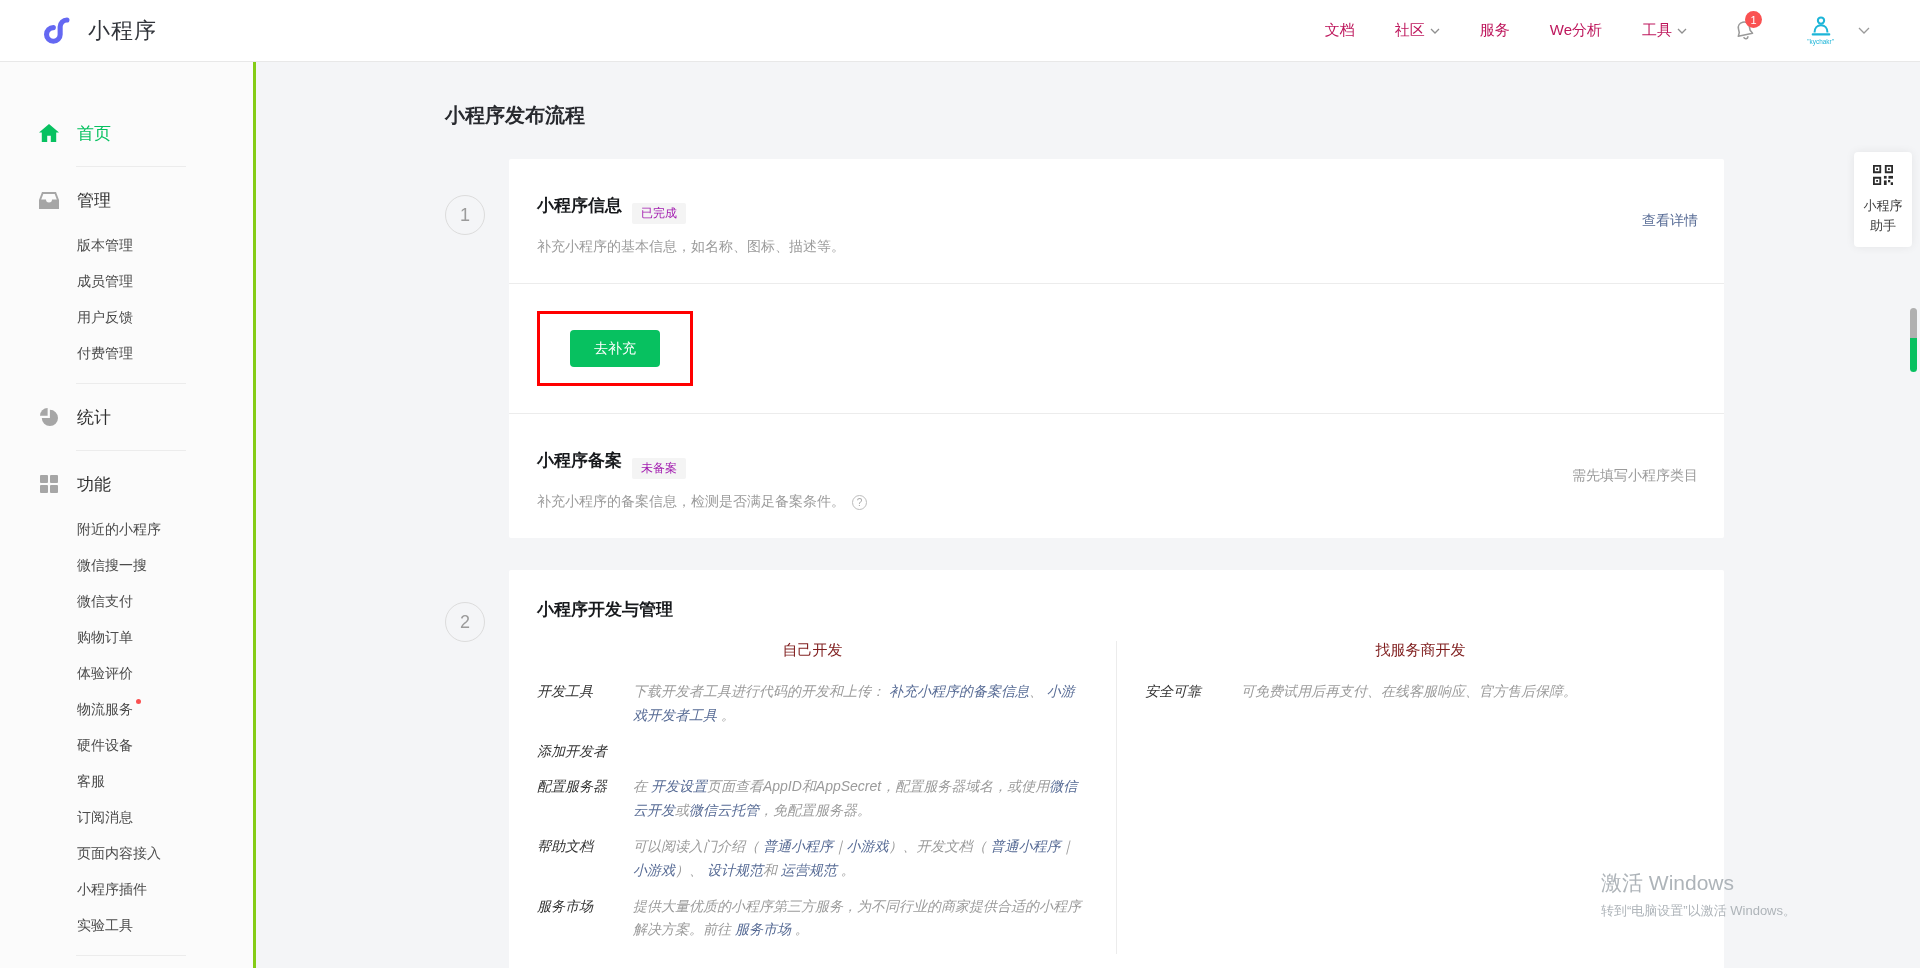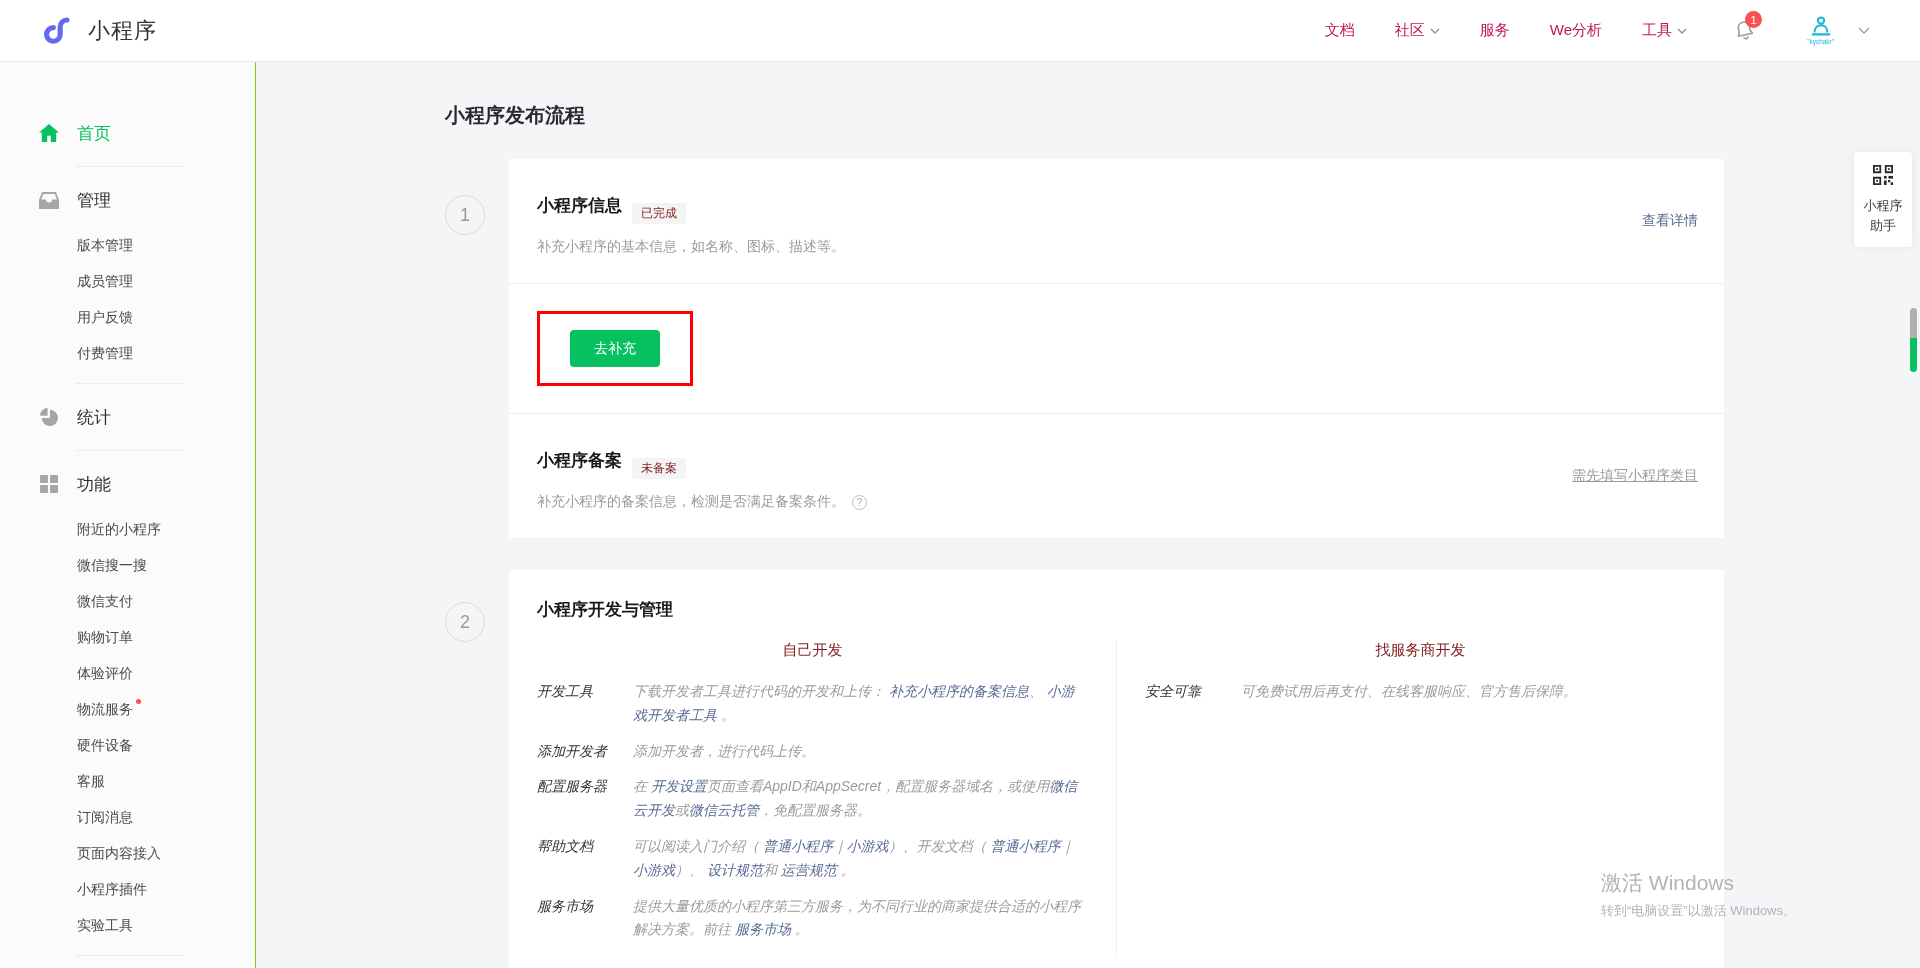--- a/index.html
+++ b/index.html
@@ -17,47 +17,47 @@
   .hnav { margin-left:auto; display:flex; align-items:center; }
   .hnav a { font-size:15px; color:#be185d; text-decoration:none; display:flex; align-items:center; gap:5px; cursor:pointer; margin-left:40px; }
   .bell { position:relative; margin-left:46px; cursor:pointer; display:flex; }
   .nbadge { position:absolute; top:-8px; left:12px; min-width:17px; height:17px; border-radius:9px;
             background:#fa5151; color:#fff; font-size:11px; display:flex; align-items:center; justify-content:center; padding:0 4px; }
   .avatar { margin-left:42px; display:flex; flex-direction:column; align-items:center; width:46px; cursor:pointer; }
   .avatar .cap { font-size:8px; color:#1cb5d8; white-space:nowrap; transform:scale(.8); margin-top:-2px; }
   .acct-chev { margin-left:14px; cursor:pointer; display:flex; }
   
   .sidebar { position:absolute; left:0; top:62px; bottom:0; width:256px; background:#fbfbfb;
-             border-right:1px solid #84cc16; padding-top:50px; z-index:10; }
+             border-right:3px solid #84cc16; padding-top:50px; z-index:10; }
   .stop { display:flex; align-items:center; height:42px; padding-left:38px; font-size:17px; color:#2f2f2f; cursor:pointer; }
   .stop .ic { width:22px; display:flex; justify-content:center; margin-right:17px; }
   .stop.active { color:#07c160; }
   .sdiv { border:none; border-top:1px solid #ececec; margin:12px 0 12px 76px; width:110px; }
   .subs { margin-top:6px; }
   .sub { display:block; height:36px; line-height:36px; padding-left:77px; font-size:14px; color:#4b4b4b; text-decoration:none; cursor:pointer; }
   .rdot { display:inline-block; width:5px; height:5px; border-radius:50%; background:#fa5151; vertical-align:10px; margin-left:3px; }
   
   .main { position:absolute; left:256px; top:62px; right:0; bottom:0; background:#f4f5f7; overflow:hidden; }
   .inner { margin-left:189px; width:1279px; }
   h1 { margin:40px 0 30px; font-size:20px; font-weight:600; color:#27292e; }
   .step { display:flex; }
   .step + .step { margin-top:32px; }
   .num { width:40px; height:40px; border:1px solid #dcdcdc; border-radius:50%; display:flex; align-items:center;
          justify-content:center; font-size:18px; color:#9b9b9b; margin:36px 24px 0 0; flex-shrink:0; }
   .step2 .num { margin-top:32px; }
   .card { flex:1; background:#fff; border-radius:2px; }
   .c1row { display:flex; align-items:center; justify-content:space-between; padding:27px 26px 27px 28px; }
   .c1row + .c1row { border-top:1px solid #ececec; }
   h3 { margin:0; font-size:17px; font-weight:700; color:#17191c; display:flex; align-items:center; }
-  .badge { margin-left:10px; font-size:12px; font-weight:400; color:#7f1d1d; background:#f4f4f4; padding:3px 9px; border-radius:2px; line-height:1.25;margin-top:17px; }
+  .badge { margin-left:10px; font-size:12px; font-weight:400; color:#a21caf; background:#f4f4f4; padding:3px 9px; border-radius:2px; line-height:1.25;margin-top:17px; }
   .desc { margin:14px 0 0; font-size:14px; color:#9b9b9b; display:flex; align-items:center; }
   .qmark { display:inline-flex; width:15px; height:15px; border:1px solid #bdbdbd; border-radius:50%; color:#a9a9a9;
            font-size:10px; align-items:center; justify-content:center; margin-left:7px; flex-shrink:0; }
   .detail-link { font-size:14px; color:#576b95; cursor:pointer; text-decoration:none; }
-  .note { font-size:14px; color:#9b9b9b;text-decoration:underline; }
+  .note { font-size:14px; color:#9b9b9b; }
   .redbox { border:3px solid #ff0000; padding:16px 30px; margin-right:-22px; }
   .btn { background:#07c160; color:#fff; border:none; border-radius:4px; font-size:14px; height:37px; padding:0 24px;
          cursor:pointer; font-family:inherit; }
   
   .card2 { padding:28px 0 44px; }
   .card2 h3 { padding:0 28px; }
   .cols { display:flex; margin-top:20px; }
   .col { flex:1; padding:0 28px; }
   .col2 { border-left:1px solid #ececec; }
   h4 { margin:0 0 20px; font-size:15px; font-weight:400; color:#7f1d1d; text-align:center; }
@@ -264,21 +264,20 @@
           <div class="col">
             <h4>自己开发</h4>
             <div class="drow">
               <span class="lbl">开发工具</span>
               <span class="txt">
                 <span>下载开发者工具进行代码的开发和上传： </span><span class="lnk">补充小程序的备案信息</span><span>、 </span><span class="lnk">小游戏开发者工具</span><span> 。</span>
               </span>
             </div>
             <div class="drow">
               <span class="lbl">添加开发者</span>
-              <span class="txt"><span>添加开发者，进行代码上传。</span></span>
             </div>
             <div class="drow">
               <span class="lbl">配置服务器</span>
               <span class="txt">
                 <span>在 </span><span class="lnk">开发设置</span><span>页面查看AppID和AppSecret，配置服务器域名，或使用</span><span class="lnk">微信云开发</span><span>或</span><span class="lnk">微信云托管</span><span>，免配置服务器。</span>
               </span>
             </div>
             <div class="drow">
               <span class="lbl">帮助文档</span>
               <span class="txt">

